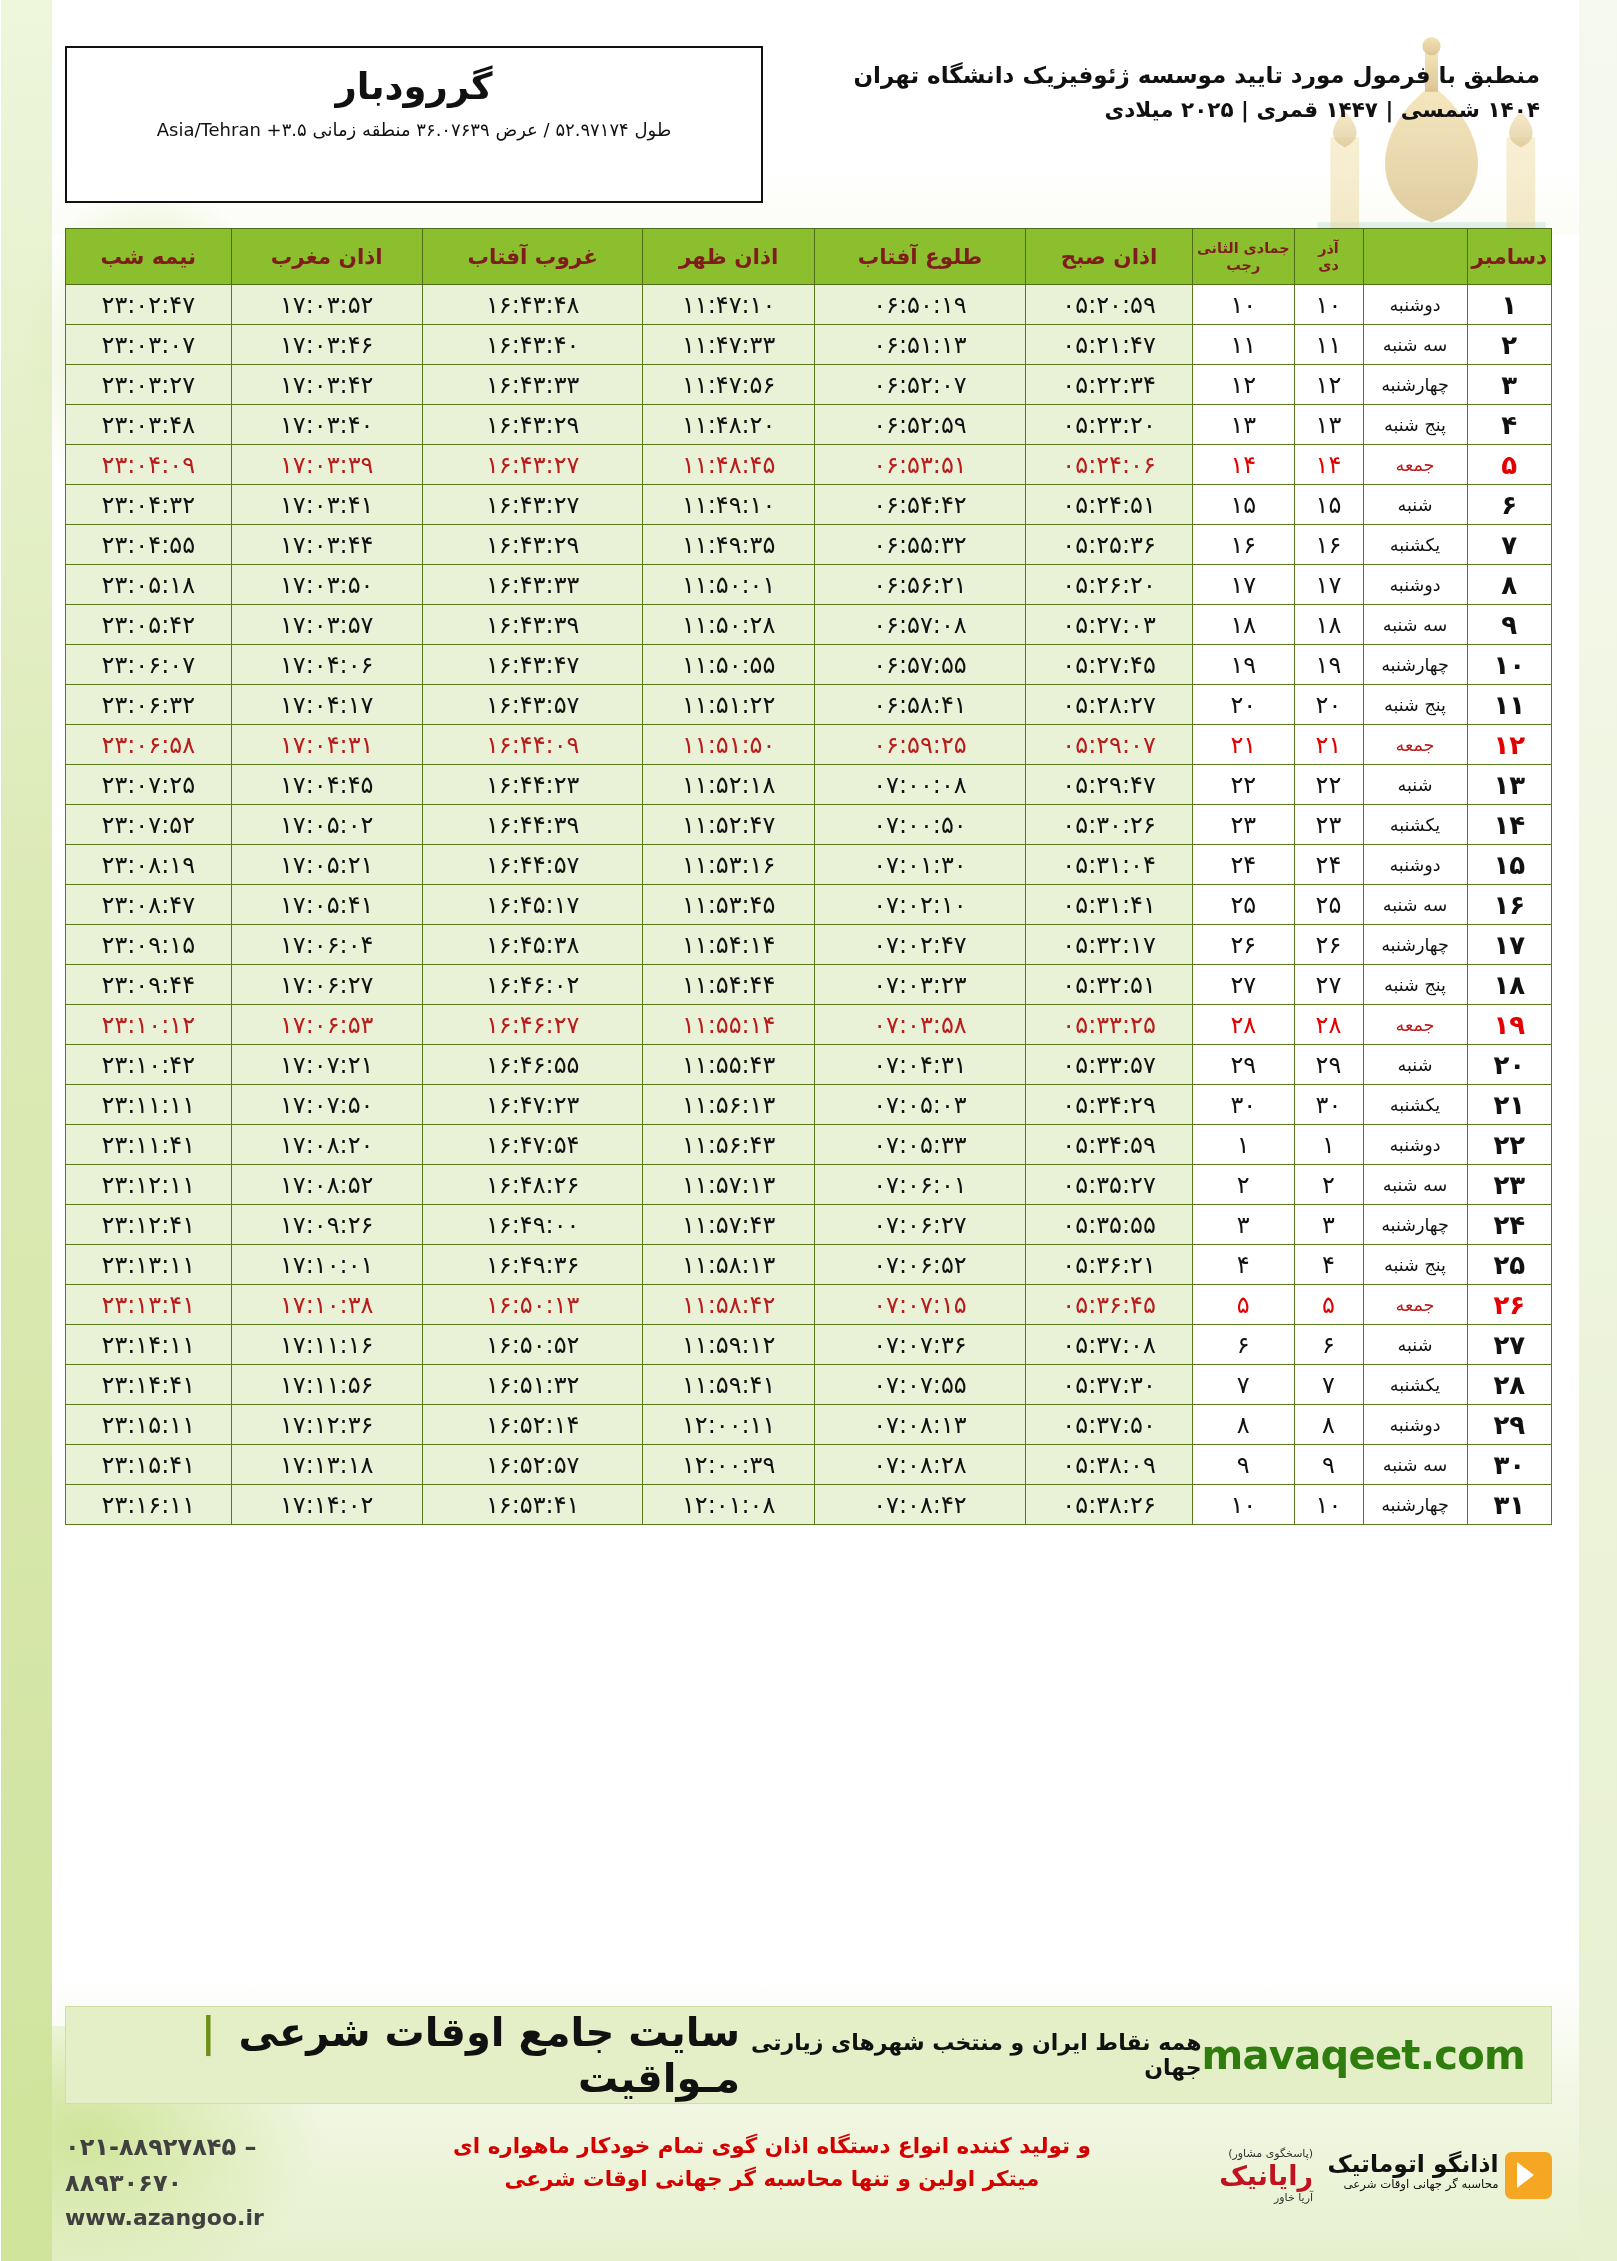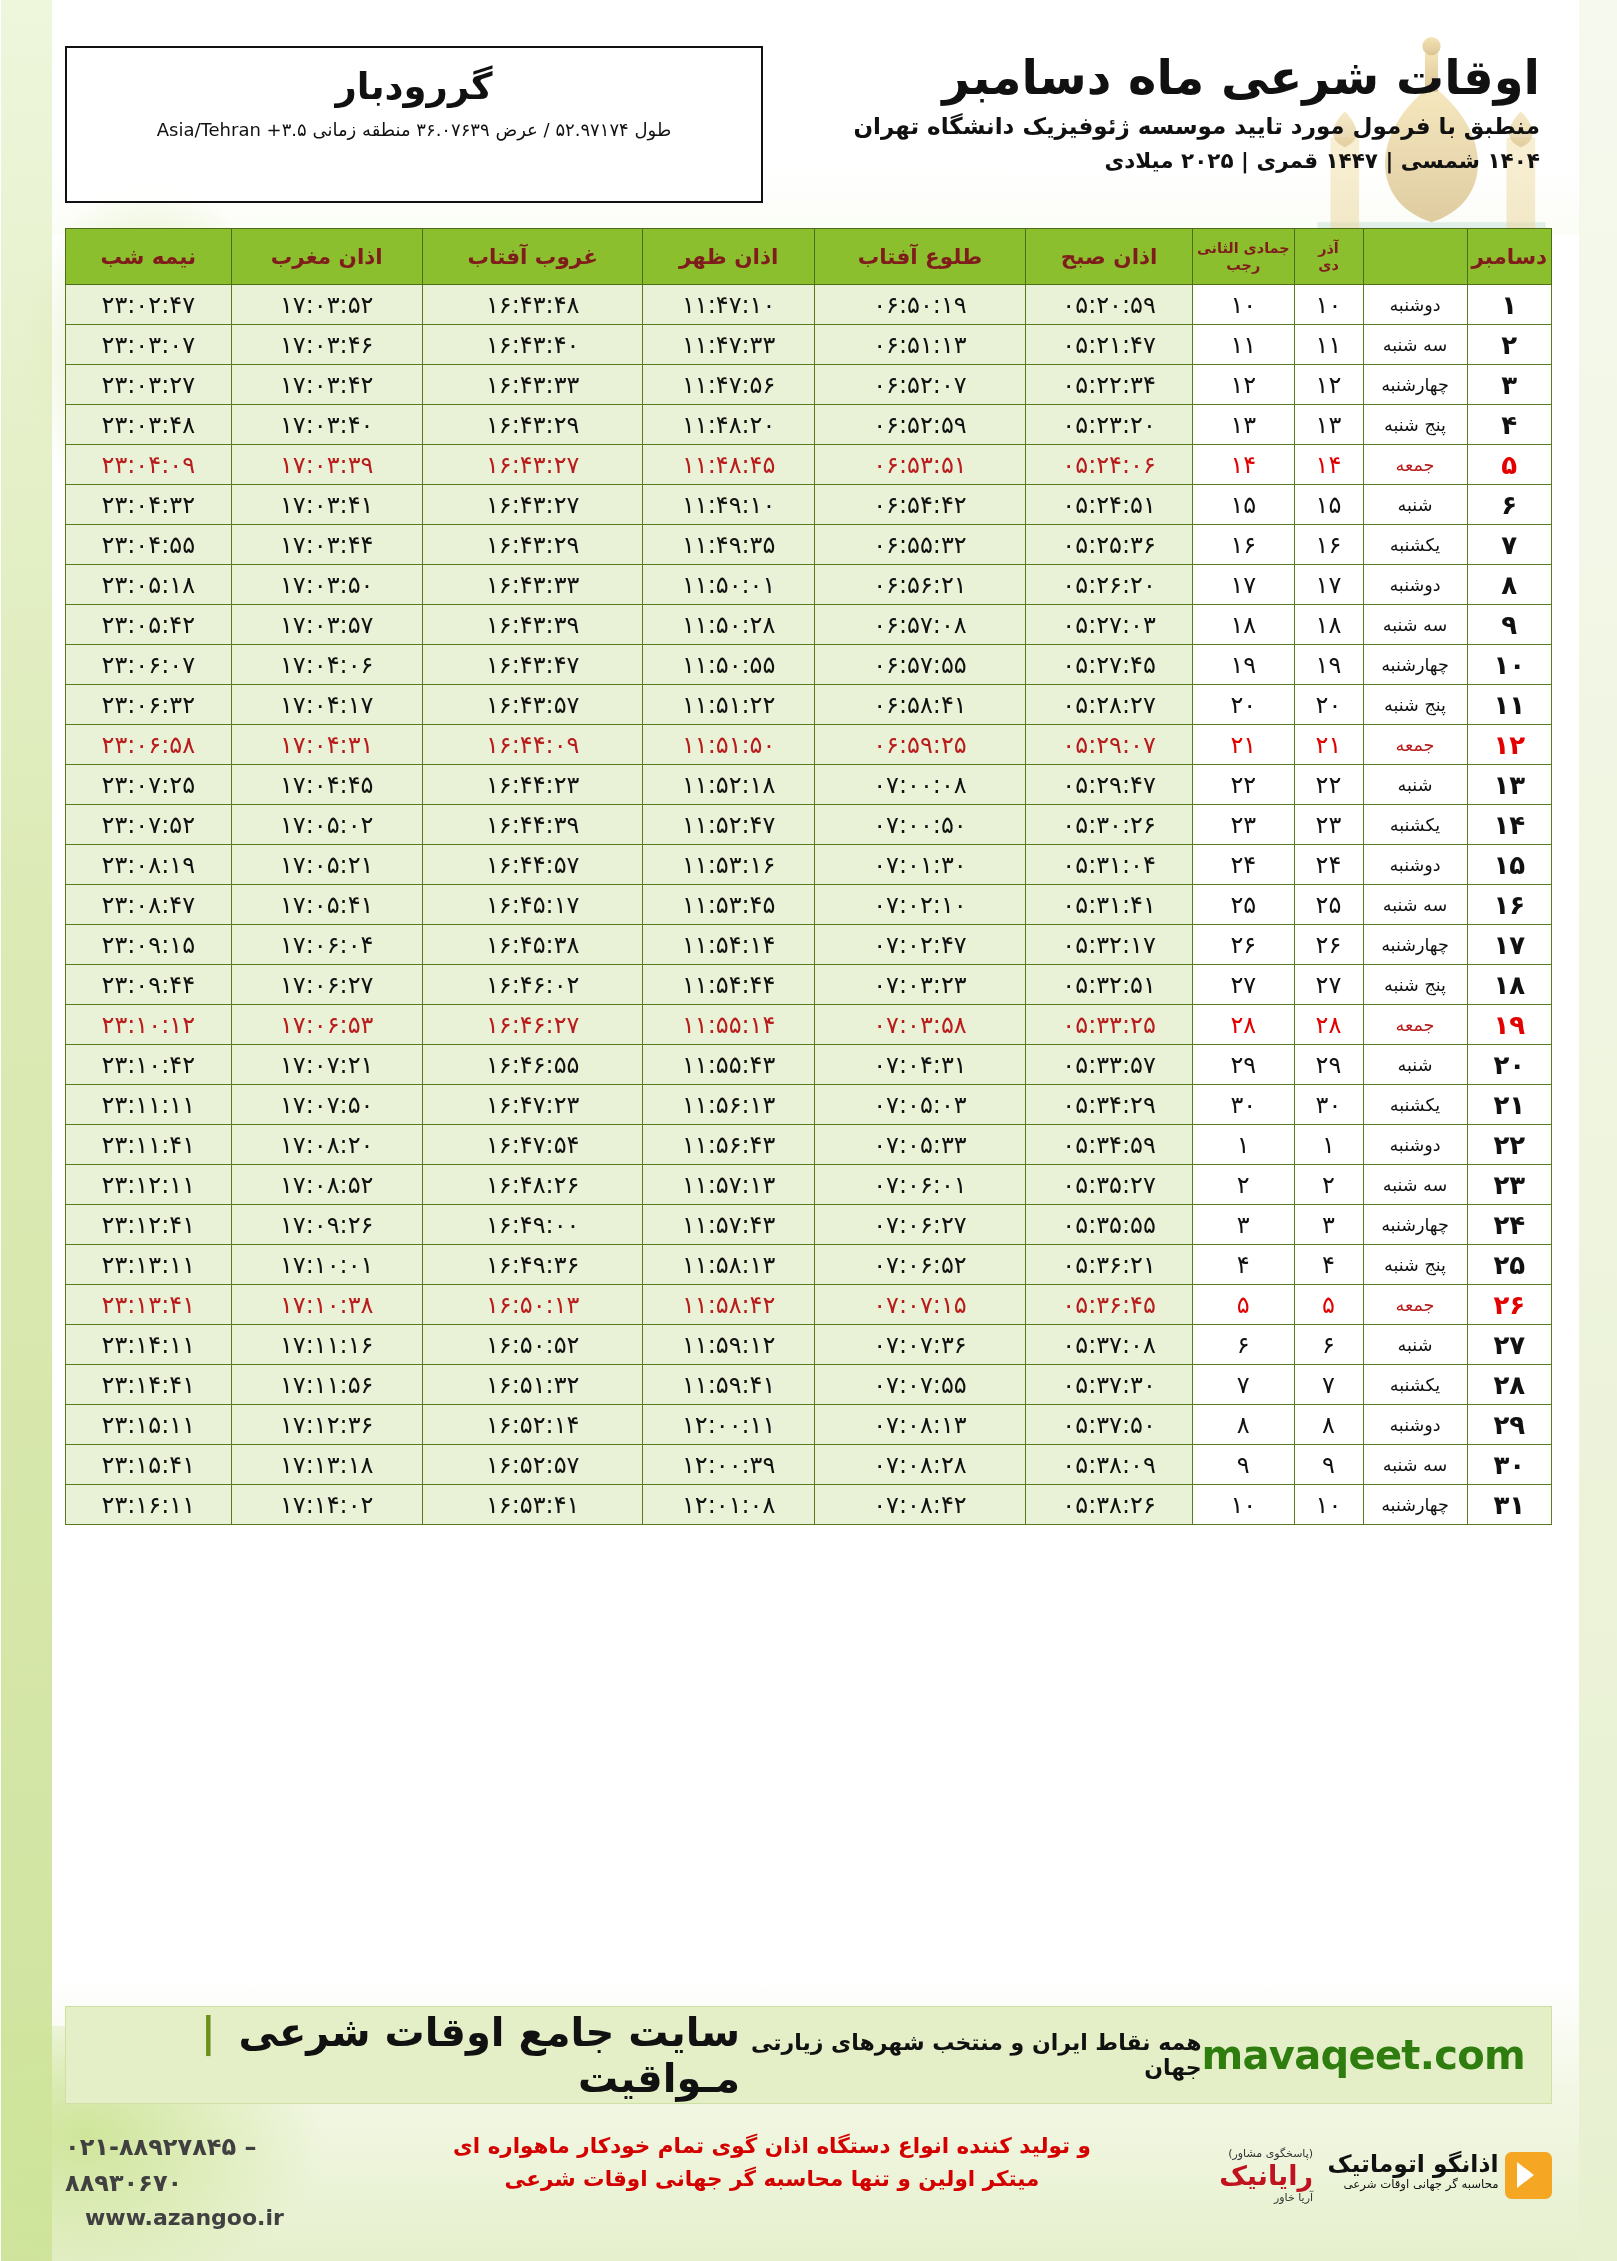--- a/index.html
+++ b/index.html
@@ -129,21 +129,21 @@
   }
 
   .footer-bottom{
     position:absolute; left:65px; top:2120px; width:1487px; height:124px;
   }
   .fb-phone{
     position:absolute; right:1272px; top:9px; width:215px; text-align:left;
     font-size:24px; font-weight:bold; color:#404040; line-height:1.5;
     direction:ltr;
   }
-  .fb-phone .site{ font-size:22px;margin-left:20px; }
+  .fb-phone .site{ font-size:22px; }
   .fb-text{
     position:absolute; right:346px; top:9px; width:868px; text-align:center;
     font-size:21.5px; font-weight:bold; color:#d40000; line-height:1.55;
   }
   .fb-logos{
     position:absolute; right:0px; top:0px; width:339px; height:111px;
     display:flex; align-items:center; justify-content:flex-start; gap:14.4px;
   }
   .logo-azangoo{
     display:flex; align-items:flex-start; gap:6.5px;
@@ -194,21 +194,20 @@
   <path d="M352 160 C328 185 328 205 352 215 C376 205 376 185 352 160 Z" fill="url(#gold)" opacity=".7"></path>
   <g opacity=".4" fill="#2f6f66">
     <rect x="120" y="430" width="50" height="160" rx="25"></rect>
     <rect x="190" y="430" width="50" height="160" rx="25"></rect>
     <rect x="260" y="430" width="50" height="160" rx="25"></rect>
   </g>
 </svg>
 
 <div class="header">
   <div class="title-block">
-    <div class="title-main">اوقات شرعی ماه دسامبر</div>
     <div class="title-sub">منطبق با فرمول مورد تایید موسسه ژئوفیزیک دانشگاه تهران</div>
     <div class="title-dates">۱۴۰۴ شمسی | ۱۴۴۷ قمری | ۲۰۲۵ میلادی</div>
   </div>
 
   <div class="city-box">
     <div class="city-name">گررودبار</div>
     <div class="city-geo">طول ۵۲.۹۷۱۷۴ / عرض ۳۶.۰۷۶۳۹ منطقه زمانی ۳.۵+ Asia/Tehran</div>
   </div>
 
 </div>

